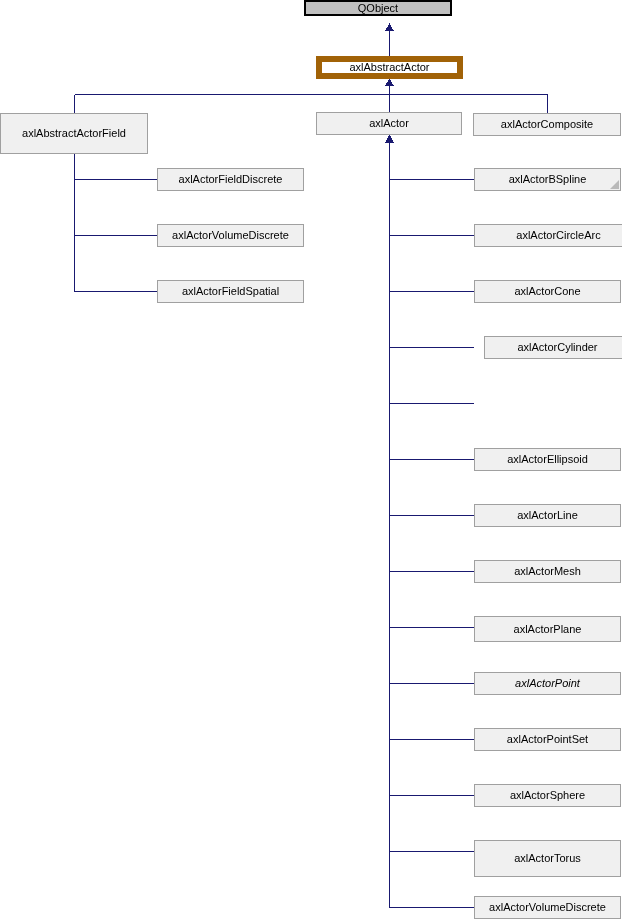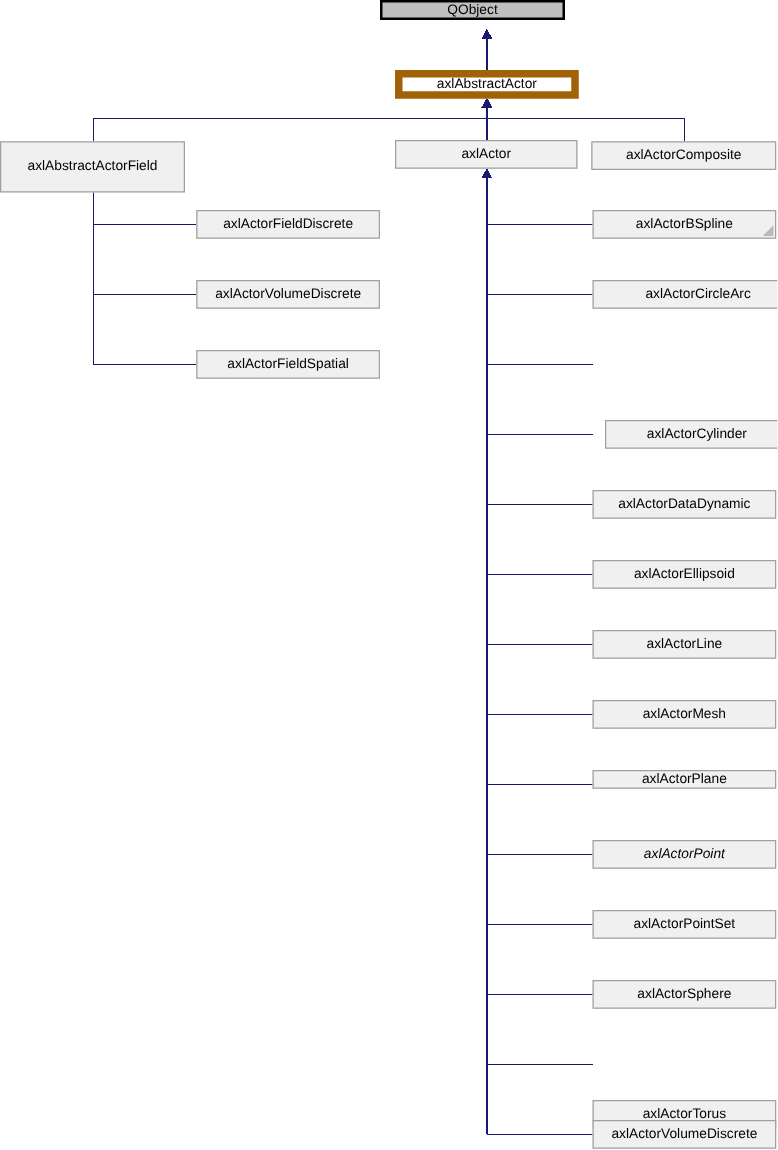--- a/index.html
+++ b/index.html
@@ -108,25 +108,25 @@
 
   <div class="node" style="left:157px; top:168px; width:147px; height:23px;">axlActorFieldDiscrete</div>
   <div class="node" style="left:157px; top:224px; width:147px; height:23px;">axlActorVolumeDiscrete</div>
   <div class="node" style="left:157px; top:280px; width:147px; height:23px;">axlActorFieldSpatial</div>
 
   <div class="node" style="left:474px; top:168px; width:147px; height:23px;">
     <span>axlActorBSpline</span>
     <span class="fold"></span>
   </div>
   <div class="node" style="left:474px; top:224px; width:157px; height:23px;padding-left:12px;">axlActorCircleArc</div>
+  <div class="node" style="left:474px; top:280px; width:147px; height:23px;">axlActorCone</div>
   <div class="node" style="left:474px; top:336px; width:147px; height:23px;margin-left:10px;">axlActorCylinder</div>
-  <div class="node" style="left:474px; top:392px; width:147px; height:23px;">axlActorDataDynamic</div>
   <div class="node" style="left:474px; top:448px; width:147px; height:23px;">axlActorEllipsoid</div>
   <div class="node" style="left:474px; top:504px; width:147px; height:23px;">axlActorLine</div>
   <div class="node" style="left:474px; top:560px; width:147px; height:23px;">axlActorMesh</div>
-  <div class="node" style="left:474px; top:616px; width:147px; height:15px;">axlActorPlane</div>
+  <div class="node" style="left:474px; top:616px; width:147px; height:26px;">axlActorPlane</div>
   <div class="node" style="left:474px; top:672px; width:147px; height:23px;font-style:italic;">axlActorPoint</div>
   <div class="node" style="left:474px; top:728px; width:147px; height:23px;">axlActorPointSet</div>
   <div class="node" style="left:474px; top:784px; width:147px; height:23px;">axlActorSphere</div>
-  <div class="node" style="left:474px; top:880px; width:147px; height:23px;">axlActorTorus</div>
+  <div class="node" style="left:474px; top:840px; width:147px; height:37px;">axlActorTorus</div>
   <div class="node" style="left:474px; top:896px; width:147px; height:23px;">axlActorVolumeDiscrete</div>
 
 </div>
 
 </body></html>

